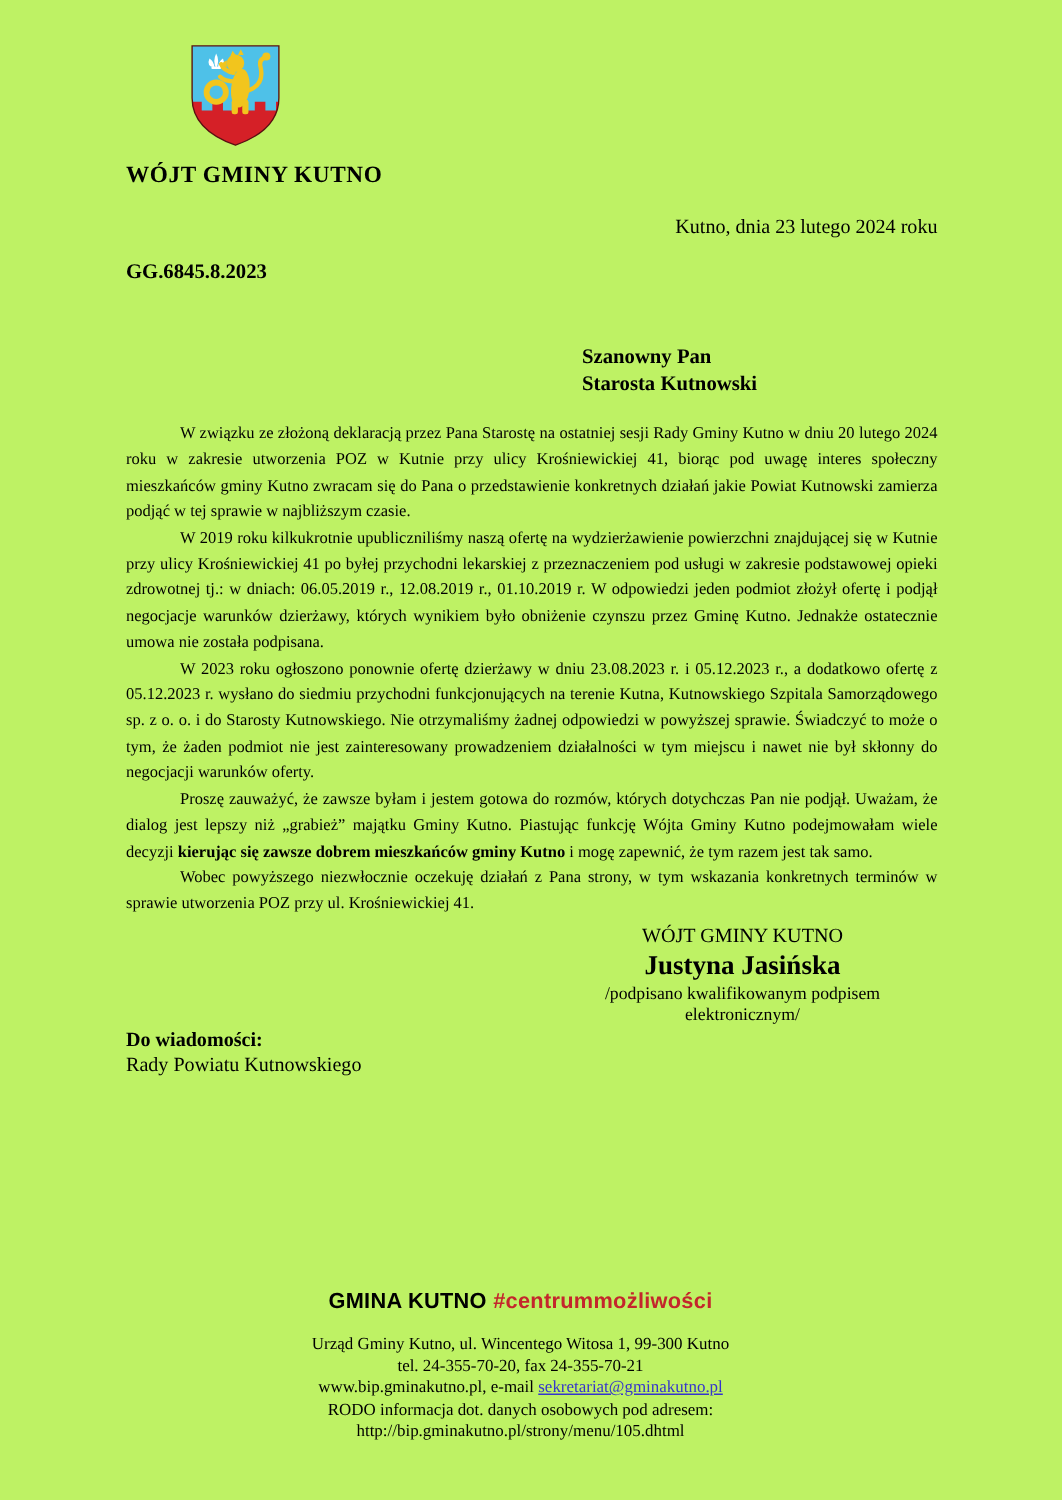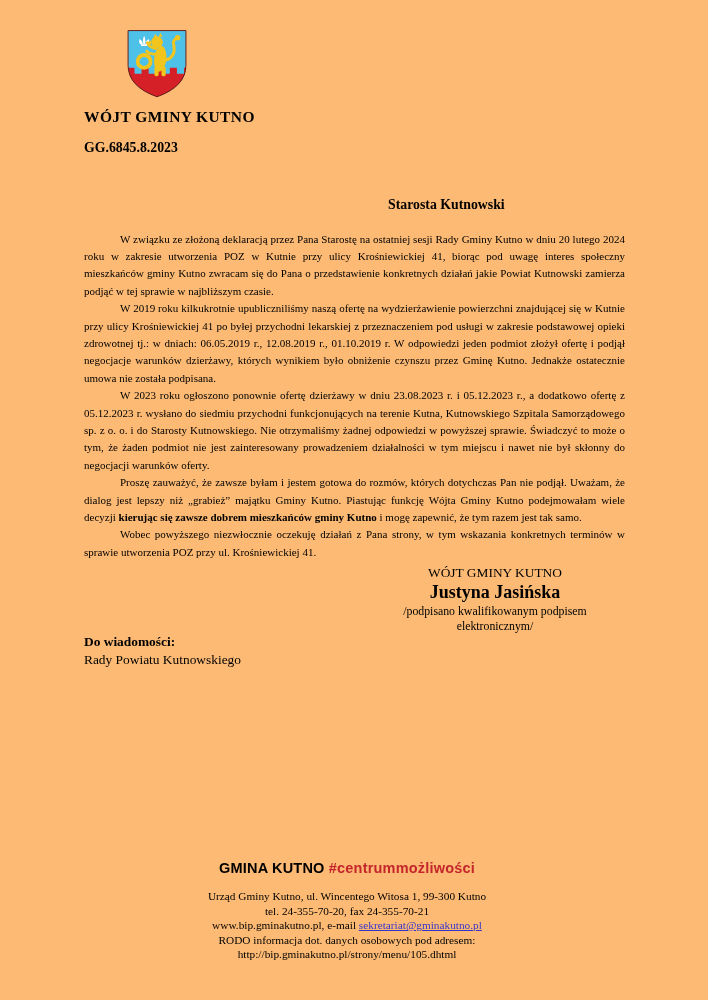--- a/index.html
+++ b/index.html
@@ -6,21 +6,21 @@
     --shield-blue:#4ec1e8;
     --shield-red:#d52027;
     --lion-gold:#f2c51d;
     --accent-red:#c4262c;
     --link-blue:#3535cc;
   }
   *{margin:0;padding:0;box-sizing:border-box;}
   html,body{background:#ffffff;}
   body{font-family:"Liberation Serif","DejaVu Serif",serif;color:#000;}
   .page{
-    width:708px;height:1000px;margin:0 auto;background:#fdba74;
+    width:708px;height:1000px;margin:0 auto;background:#bef264;
     padding:28px 83px 0 84px;position:relative;overflow:hidden;
   }
   .crest{margin-left:38px;width:70px;height:72px;display:block;}
   .sender-title{font-size:15.5px;font-weight:bold;letter-spacing:.4px;margin-top:8px;}
   .date-line{text-align:right;font-size:13.4px;margin-top:17px;}
   .ref-number{font-size:13.8px;font-weight:bold;margin-top:14px;}
   .recipient{margin-top:40px;margin-left:304px;font-size:13.8px;font-weight:bold;line-height:17.5px;}
   .body-text{margin-top:17px;font-size:11px;line-height:17.4px;text-align:justify;}
   .body-text p{text-indent:36px;}
   .bold-inline{font-weight:bold;}
@@ -79,24 +79,26 @@
           <rect x="46" y="60" width="6.5" height="15" rx="2.5"></rect>
           <rect x="57" y="60" width="6.5" height="15" rx="2.5"></rect>
           <circle cx="82" cy="15" r="4.2"></circle>
         </g>
       </g>
       <path d="M5 4 H95 V58 Q95 91 50 107 Q5 91 5 58 Z" fill="none" stroke="#5a1010" stroke-width="1.4"></path>
     </svg>
     <div class="sender-title">WÓJT GMINY KUTNO</div>
   </header>
 
+  <div class="date-line">Kutno, dnia 23 lutego 2024 roku</div>
 
   <div class="ref-number">GG.6845.8.2023</div>
 
   <div class="recipient">
+    <div>Szanowny Pan</div>
     <div>Starosta Kutnowski</div>
   </div>
 
   <div class="body-text">
     <p>W związku ze złożoną deklaracją przez Pana Starostę na ostatniej sesji Rady Gminy Kutno w dniu 20 lutego 2024 roku w zakresie utworzenia POZ w Kutnie przy ulicy Krośniewickiej 41, biorąc pod uwagę interes społeczny mieszkańców gminy Kutno zwracam się do Pana o przedstawienie konkretnych działań jakie Powiat Kutnowski zamierza podjąć w tej sprawie w najbliższym czasie.</p>
     <p>W 2019 roku kilkukrotnie upubliczniliśmy naszą ofertę na wydzierżawienie powierzchni znajdującej się w Kutnie przy ulicy Krośniewickiej 41 po byłej przychodni lekarskiej z przeznaczeniem pod usługi w zakresie podstawowej opieki zdrowotnej tj.: w dniach: 06.05.2019 r., 12.08.2019 r., 01.10.2019 r.  W odpowiedzi jeden podmiot złożył ofertę i podjął negocjacje warunków dzierżawy, których wynikiem było obniżenie czynszu przez Gminę Kutno. Jednakże ostatecznie umowa nie została podpisana.</p>
     <p>W 2023 roku  ogłoszono ponownie ofertę dzierżawy w dniu 23.08.2023 r. i 05.12.2023 r., a dodatkowo ofertę z 05.12.2023 r. wysłano do siedmiu przychodni funkcjonujących na terenie Kutna, Kutnowskiego Szpitala Samorządowego sp. z o. o. i do Starosty Kutnowskiego. Nie otrzymaliśmy żadnej odpowiedzi w powyższej sprawie. Świadczyć to może o tym, że żaden podmiot nie jest zainteresowany prowadzeniem działalności w tym miejscu i nawet nie był skłonny do negocjacji warunków oferty.</p>
     <p><span>Proszę zauważyć, że zawsze byłam i jestem gotowa do rozmów, których dotychczas Pan nie podjął. Uważam, że dialog jest lepszy niż „grabież” majątku Gminy Kutno. Piastując funkcję Wójta Gminy Kutno podejmowałam wiele decyzji </span><span class="bold-inline">kierując się zawsze dobrem mieszkańców gminy Kutno</span><span> i mogę zapewnić, że tym razem jest tak samo.</span></p>
     <p>Wobec powyższego niezwłocznie oczekuję działań z Pana strony, w tym wskazania konkretnych terminów w sprawie utworzenia POZ przy ul. Krośniewickiej 41.</p>
   </div>

